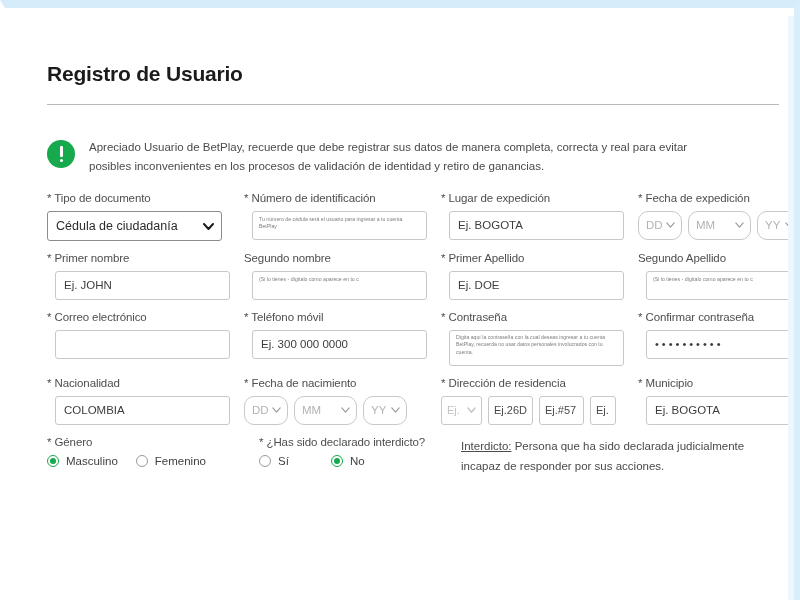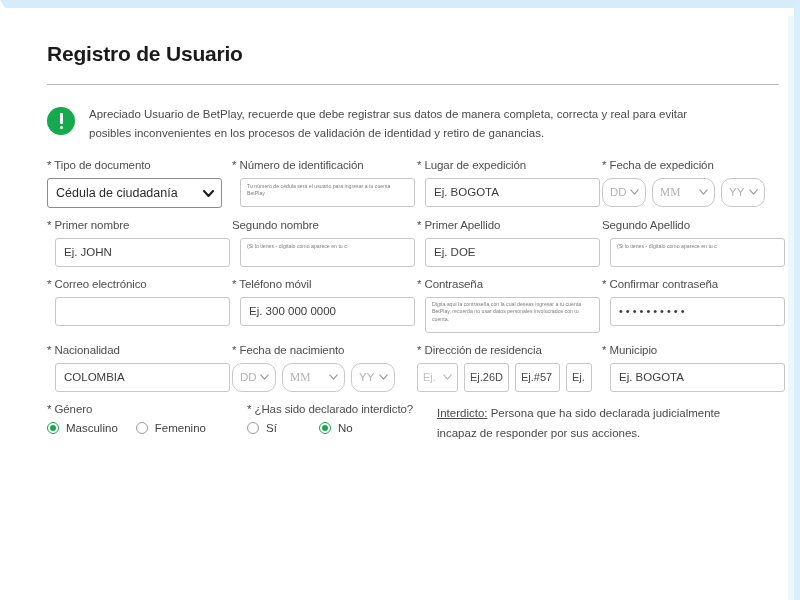--- a/index.html
+++ b/index.html
@@ -25,34 +25,34 @@
     background: #ffffff;
     padding: 0 24px;
   }
 
   
   .page-title {
     font-size: 21px;
     font-weight: bold;
     color: #1b1b1b;
     letter-spacing: -0.2px;
-    margin: 34px 0 0 18px;
+    margin: 54px 0 0 18px;
   }
   .divider {
     margin: 18px 0 0 18px;
     height: 1px;
     background: #b9b9b9;
     width: 732px;
   }
 
   
   .alert {
     display: flex;
     align-items: flex-start;
-    margin: 20px 0 0 18px;
+    margin: 33px 0 0 18px;
     width: 730px;
   }
   .alert-icon {
     flex: 0 0 auto;
     width: 28px; height: 28px;
     border-radius: 50%;
     background: #16a94e;
     position: relative;
     margin-top: 2px;
   }
@@ -83,20 +83,21 @@
   }
 
   
   .form {
     margin: 16px 0 0 18px;
     width: 740px;
   }
   .row {
     display: flex;
     margin-bottom: 11px;
+    gap: 12px;
   }
   .col {
     width: 185px;
     flex: 0 0 185px;
     padding-right: 10px;
   }
   .label {
     font-size: 11.5px;
     color: #4e4e4e;
     margin-bottom: 7px;
@@ -162,21 +163,21 @@
     border: 1px solid #c8c8c8;
     border-radius: 10px;
     background: #ffffff;
     font-size: 11.5px;
     color: #b3b3b3;
     line-height: 27px;
     padding: 0 20px 0 7px;
     white-space: nowrap;
   }
   .date-box.dd { width: 44px; }
-  .date-box.mm { width: 63px; font-family: Liberation Serif, serif; }
+  .date-box.mm { width: 63px; }
   .date-box.yy { width: 44px; }
   .date-box .chev { right: 6px; }
 
   
   .addr-group { display: flex; gap: 6px; }
   .addr-box {
     position: relative;
     height: 29px;
     border: 1px solid #c8c8c8;
     border-radius: 3px;

